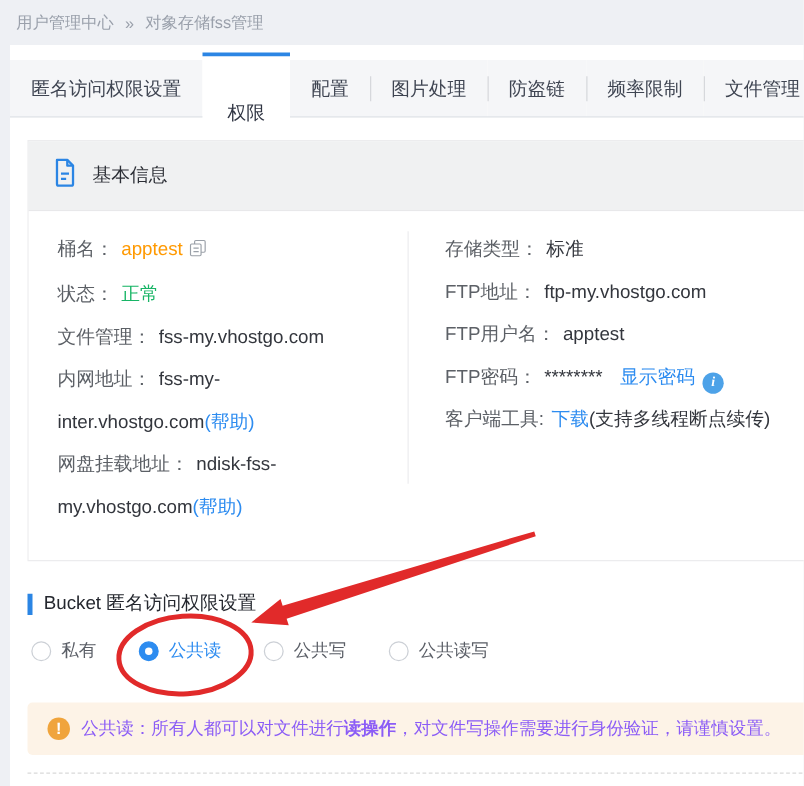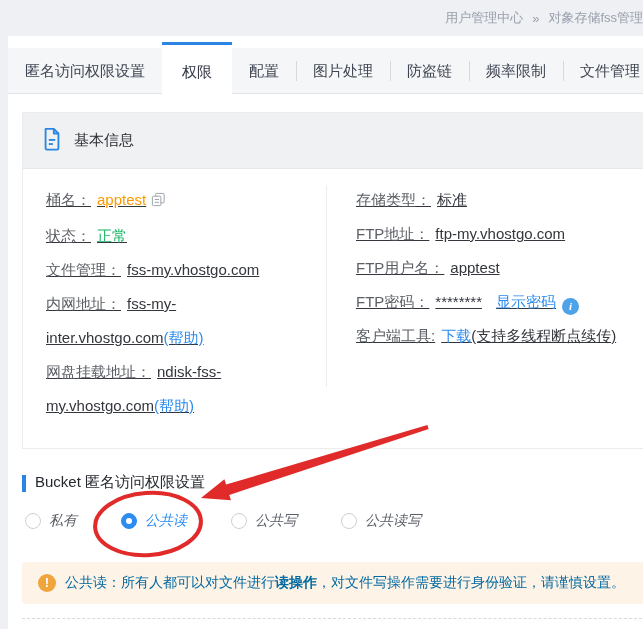--- a/index.html
+++ b/index.html
@@ -7,21 +7,21 @@
   body {
     position: relative;
     background: #eef0f4;
     font-family: "Liberation Sans", "DejaVu Sans", sans-serif;
     color: #495060;
   }
   
   .breadcrumb {
     position: absolute; top: 0; left: 0; width: 100%; height: 36px;
     display: flex; align-items: center; gap: 9px;
-    padding-left: 13px; font-size: 13px; color: #9aa0ab; justify-content: flex-end;
+    padding-left: 13px; font-size: 13px; color: #9aa0ab;
   }
   
   .card {
     position: absolute; top: 36px; left: 8px; width: 635px; height: 593px;
     background: #fff;
   }
   
   .tabs { display: flex; align-items: flex-end; height: 58px; margin-top: 6px; position: relative; }
   .tabs::after {
     content: ''; position: absolute; left: 0; right: 0; bottom: 6px; height: 1px;
@@ -31,79 +31,79 @@
     height: 46px; margin-bottom: 6px; display: flex; align-items: center;
     padding: 0 17px; background: #f5f6f8; font-size: 15px; color: #3f4552;
     position: relative; cursor: pointer; white-space: nowrap;
   }
   .tab.sep::before {
     content: ''; position: absolute; left: 0; top: 13px; width: 1px; height: 20px;
     background: #d6d8dc;
   }
   .tab.active {
     height: 58px; margin-bottom: 0; background: #fff; z-index: 2;
-    border-top: 3px solid #2b85e4; padding: 12px 20px; color: #2f3442;
+    border-top: 3px solid #2b85e4; padding: 0 20px; color: #2f3442; align-items: flex-end;
   }
   .tab-filler { flex: 1; height: 46px; margin-bottom: 6px; background: #f5f6f8; position: relative; }
   .tab-filler.sep::before {
     content: ''; position: absolute; left: 0; top: 13px; width: 1px; height: 20px;
     background: #d6d8dc;
   }
   
   .content { padding: 12px 12px 0 14px; position: relative; }
   .panel { width: 640px; border: 1px solid #ececee; }
   .panel-h {
     height: 56px; background: #f0f1f2; display: flex; align-items: center;
     gap: 11px; padding-left: 18px; border-bottom: 1px solid #e8e8ea;
   }
   .panel-title { font-size: 15px; color: #2c2f36; }
   .panel-b { background: #fff; display: flex; padding: 14px 0 25px 23px; position: relative; }
   .pb-divider { position: absolute; left: 303px; top: 16px; height: 202px; width: 1px; background: #ededf0; }
   .col-l { width: 235px; }
   .col-r { margin-left: 75px; }
-  .row { font-size: 15px; line-height: 34px; color: #33363d; text-decoration: underline; }
+  .row { font-size: 15px; line-height: 34px; color: #33363d; }
   .lb { color: #5c6066; margin-right: 6px; }
   .orange { color: #ff9900; }
   .green { color: #18b566; }
   .lk { color: #2d8cf0; text-decoration: none; cursor: pointer; }
   .pwd-link { margin-left: 14px; }
   .copy-icon { display: inline-block; vertical-align: -2px; margin-left: 5px; cursor: pointer; }
   .info-icon {
     display: inline-block; width: 17px; height: 17px; border-radius: 50%;
     background: #4da2e8; color: #fff; font-size: 11px; font-weight: bold;
     text-align: center; line-height: 17px; margin-left: 6px; vertical-align: -3px;
     font-family: "Liberation Serif", serif; font-style: italic; cursor: pointer;
   }
   
   .sec-title { display: flex; align-items: flex-end; gap: 9px; margin-top: 24px; }
   .sec-bar { width: 4px; height: 17px; background: #2b85e4; }
   .sec-text { font-size: 15px; font-weight: 500; color: #24272e; }
   
-  .radios { display: flex; align-items: flex-end; gap: 44px; margin: 20px 0 0 3px; font-style: italic; }
+  .radios { display: flex; align-items: flex-end; gap: 34px; margin: 20px 0 0 3px; }
   .radio-item { display: flex; align-items: center; gap: 8px; cursor: pointer; font-size: 14px; color: #5a5e66; }
   .radio {
     width: 16px; height: 16px; border-radius: 50%; background: #fff;
     border: 1px solid #ccd0d6; position: relative;
   }
   .radio.checked { background: #2d8cf0; border-color: #2d8cf0; }
   .radio.checked::after {
     content: ''; position: absolute; left: 4px; top: 4px; width: 6px; height: 6px;
     border-radius: 50%; background: #fff;
   }
   .radio-item.selected { color: #2d8cf0; }
   
   .warn {
     margin-top: 32px; width: 640px; height: 42px; background: #fdf3e7;
     border-radius: 4px; display: flex; align-items: center; gap: 9px; padding-left: 16px;
   }
   .warn-ic {
     width: 18px; height: 18px; border-radius: 50%; background: #f0a43c; color: #fff;
     font-size: 13px; font-weight: bold; text-align: center; line-height: 18px; flex: none;
   }
-  .warn-tx { font-size: 14px; color: #0369a1; white-space: nowrap; }
+  .warn-tx { font-size: 14px; color: #8b5cf6; white-space: nowrap; }
   .warn-tx b { font-weight: bold; }
   .dashed { width: 640px; margin-top: 14px; border-top: 1px dashed #d9d9d9; }
   
   .annotation { position: absolute; left: 0; top: 0; pointer-events: none; z-index: 10; }
 </style>
 </head>
 <body>
 
 <div class="breadcrumb">
   <span>用户管理中心</span>

